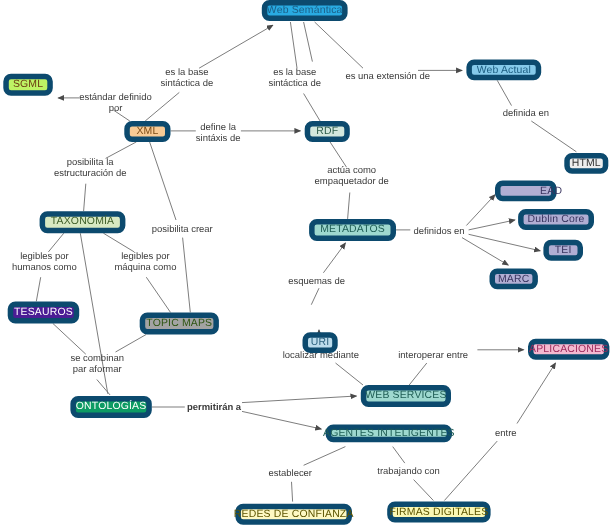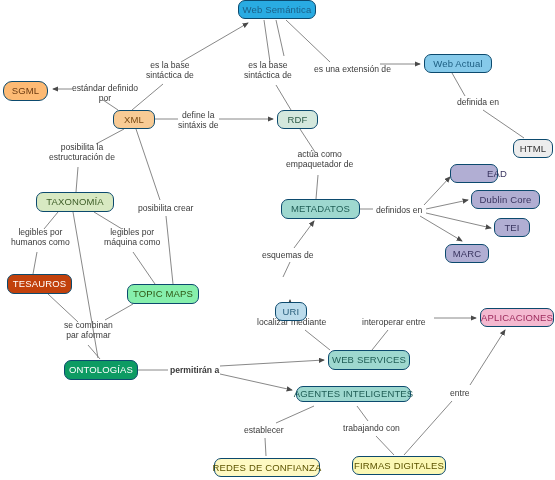--- a/index.html
+++ b/index.html
@@ -20,21 +20,21 @@
     left: 0; top: 0;
     width: 555px;
     height: 480px;
   }
   .node {
     position: absolute;
     box-sizing: border-box;
     display: flex;
     align-items: center;
     justify-content: center;
-    border: 1px solid #0c4a6e;
+    border: 5px solid #0c4a6e;
     border-radius: 7px;
     font-size: 9.5px;
     letter-spacing: 0.15px;
     white-space: nowrap;
     text-align: center;
     line-height: 1;
     z-index: 5;
   }
   .lbl {
     position: absolute;
@@ -102,33 +102,33 @@
         <line x1="265" y1="438" x2="266" y2="456" stroke="#7b7b7b" stroke-width="0.9"></line>
         <line x1="357" y1="406" x2="368" y2="421" stroke="#7b7b7b" stroke-width="0.9"></line>
         <line x1="376" y1="436" x2="394" y2="455" stroke="#7b7b7b" stroke-width="0.9"></line>
         <line x1="404" y1="455" x2="452" y2="401" stroke="#7b7b7b" stroke-width="0.9"></line>
         <line x1="470" y1="385" x2="505" y2="330" stroke="#7b7b7b" stroke-width="0.9" marker-end="url(#arrow)"></line>
         <line x1="276" y1="20" x2="284" y2="56" stroke="#7b7b7b" stroke-width="0.9"></line>
       </g>
   </svg>
   <div id="node-layer">
       <div class="node" style="left: 238px; top: 0px; width: 78px; height: 19px; background: rgb(41, 171, 226); color: rgb(27, 95, 135);">Web Semántica</div>
-      <div class="node" style="left: 3px; top: 81px; width: 45px; height: 20px; background: #fdba74; color: rgb(107, 58, 17); border-radius: 9px;">SGML</div>
+      <div class="node" style="left: 3px; top: 67px; width: 45px; height: 20px; background: #bef264; color: rgb(107, 58, 17);">SGML</div>
       <div class="node" style="left: 113px; top: 110px; width: 42px; height: 19px; background: rgb(248, 203, 149); color: rgb(122, 74, 20);">XML</div>
       <div class="node" style="left: 277px; top: 110px; width: 41px; height: 19px; background: rgb(212, 232, 221); color: rgb(44, 91, 72);">RDF</div>
       <div class="node" style="left: 424px; top: 54px; width: 68px; height: 19px; background: rgb(134, 202, 234); color: rgb(28, 93, 128);">Web Actual</div>
       <div class="node" style="left: 513px; top: 139px; width: 40px; height: 19px; background: rgb(237, 237, 237); color: rgb(51, 51, 51);">HTML</div>
       <div class="node" style="left: 36px; top: 192px; width: 78px; height: 20px; background: rgb(216, 233, 194); color: rgb(60, 92, 38);">TAXONOMÍA</div>
       <div class="node" style="left: 281px; top: 199px; width: 79px; height: 20px; background: rgb(158, 216, 207); color: rgb(31, 93, 85);">METADATOS</div>
       <div class="node" style="left: 450px; top: 164px; width: 38px; height: 19px; background: rgb(177, 174, 211); color: rgb(57, 52, 95); padding-left: 46px;">EAD</div>
       <div class="node" style="left: 471px; top: 190px; width: 69px; height: 19px; background: rgb(177, 174, 211); color: rgb(57, 52, 95);">Dublin Core</div>
       <div class="node" style="left: 494px; top: 218px; width: 36px; height: 19px; background: rgb(177, 174, 211); color: rgb(57, 52, 95);">TEI</div>
       <div class="node" style="left: 445px; top: 244px; width: 44px; height: 19px; background: rgb(177, 174, 211); color: rgb(57, 52, 95);">MARC</div>
-      <div class="node" style="left: 7px; top: 274px; width: 65px; height: 20px; background: #c2410c; color: rgb(255, 255, 255);">TESAUROS</div>
-      <div class="node" style="left: 127px; top: 284px; width: 72px; height: 20px; background: #86efac; color: rgb(46, 85, 18);">TOPIC MAPS</div>
+      <div class="node" style="left: 7px; top: 274px; width: 65px; height: 20px; background: #4c1d95; color: rgb(255, 255, 255);">TESAUROS</div>
+      <div class="node" style="left: 127px; top: 284px; width: 72px; height: 20px; background: #a3a3a3; color: rgb(46, 85, 18);">TOPIC MAPS</div>
       <div class="node" style="left: 275px; top: 277px; width: 32px; height: 19px; background: rgb(188, 220, 236); color: rgb(42, 95, 124); margin-top: 25px;">URI</div>
       <div class="node" style="left: 480px; top: 308px; width: 74px; height: 19px; background: rgb(244, 185, 208); color: rgb(156, 42, 92);">APLICACIONES</div>
       <div class="node" style="left: 64px; top: 360px; width: 74px; height: 20px; background: rgb(13, 155, 99); color: rgb(255, 255, 255);">ONTOLOGÍAS</div>
       <div class="node" style="left: 328px; top: 350px; width: 82px; height: 20px; background: rgb(158, 216, 207); color: rgb(31, 93, 85);">WEB SERVICES</div>
       <div class="node" style="left: 296px; top: 386px; width: 115px; height: 16px; background: rgb(158, 216, 207); color: rgb(31, 93, 85);">AGENTES INTELIGENTES</div>
       <div class="node" style="left: 214px; top: 458px; width: 106px; height: 19px; background: #fef9c3; color: rgb(92, 84, 0);">REDES DE CONFIANZA</div>
       <div class="node" style="left: 352px; top: 456px; width: 94px; height: 19px; background: rgb(251, 248, 180); color: rgb(92, 84, 0);">FIRMAS DIGITALES</div>
     </div>
   <div id="label-layer">
       <div class="lbl" style="color: rgb(58, 58, 58); left: 146px; top: 60px;">es la base

